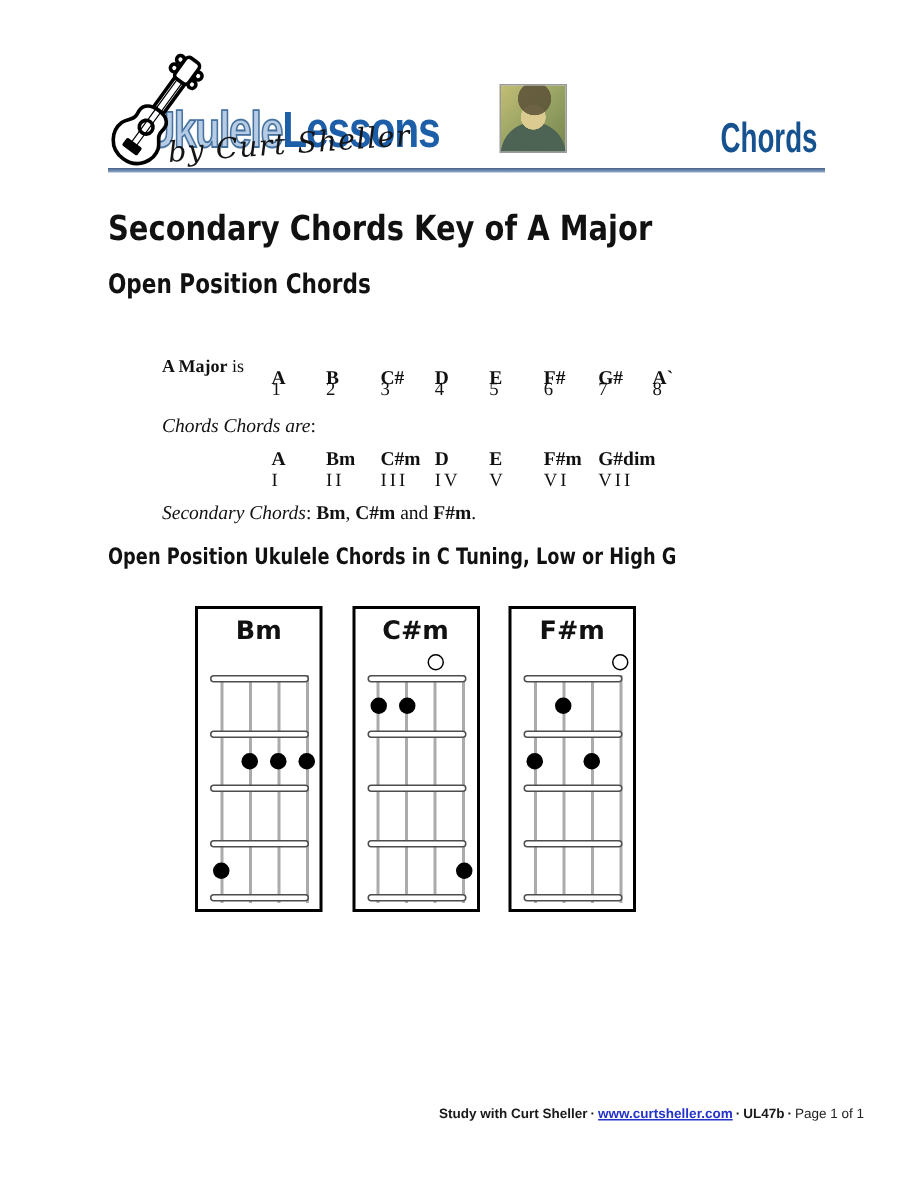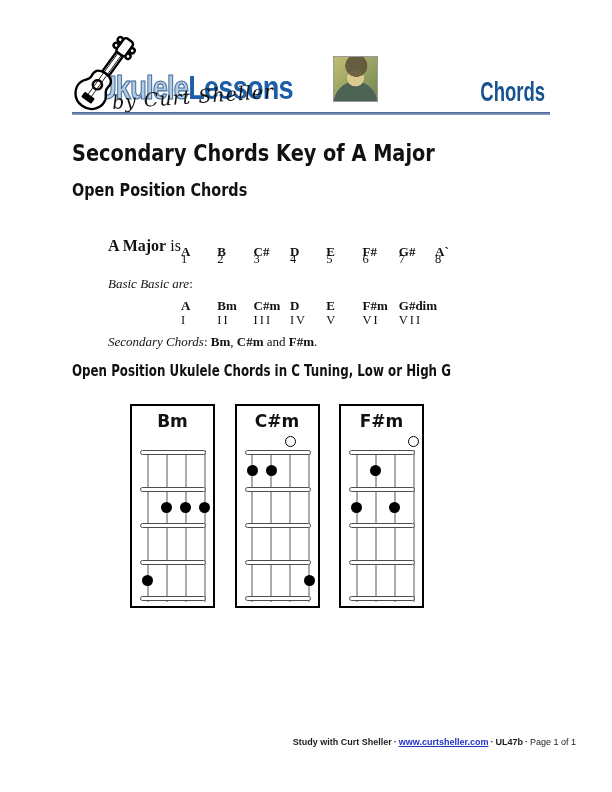--- a/index.html
+++ b/index.html
@@ -29,21 +29,21 @@
                background:linear-gradient(#44608a,#92a9c8);}
 
   
   .h1{position:absolute;left:72px;top:140px;font-family:"DejaVu Sans", sans-serif;
       font-weight:700;font-size:23px;white-space:nowrap;transform:scaleX(.84);transform-origin:0 50%;}
   .h2{position:absolute;left:72px;top:179px;font-family:"DejaVu Sans", sans-serif;
       font-weight:700;font-size:18px;white-space:nowrap;transform:scaleX(.80);transform-origin:0 50%;}
   .h3{position:absolute;left:72px;top:362px;font-family:"DejaVu Sans", sans-serif;
       font-weight:700;font-size:15px;white-space:nowrap;transform:scaleX(.79);transform-origin:0 50%;}
   .intro{position:absolute;left:72px;top:215px;font-size:13px;white-space:nowrap;}
-  .scale-label{position:absolute;left:108px;top:237px;font-size:16px;white-space:nowrap;}
+  .scale-label{position:absolute;left:108px;top:237px;font-size:12px;white-space:nowrap;}
   .scale-label b, .row-b{font-weight:700;}
   .txt-row{position:absolute;left:181px;white-space:nowrap;font-size:13px;}
   .txt-row .col{display:inline-block;width:36.3px;}
   .row-notes{top:244px;font-weight:700;font-family:Liberation Serif, serif;}
   .row-degrees{top:252px;font-size:12.5px;}
   .row-chords{top:298px;font-weight:700;}
   .row-numerals{top:313px;font-size:12.5px;letter-spacing:2px;}
   .basic-label{position:absolute;left:108px;top:276px;font-size:13px;font-style:italic;}
   .basic-label .colon{font-style:normal;}
   .secondary{position:absolute;left:108px;top:334px;font-size:13px;white-space:nowrap;}
@@ -101,21 +101,21 @@
   <div class="header-rule"></div>
 
   <div class="h1">Secondary Chords Key of A Major</div>
   <div class="h2">Open Position Chords</div>
 
 
   <div class="scale-label"><b>A Major</b><span> is</span></div>
   <div class="txt-row row-notes"><span class="col">A</span><span class="col">B</span><span class="col">C#</span><span class="col">D</span><span class="col">E</span><span class="col">F#</span><span class="col">G#</span><span class="col">A`</span></div>
   <div class="txt-row row-degrees"><span class="col">1</span><span class="col">2</span><span class="col">3</span><span class="col">4</span><span class="col">5</span><span class="col">6</span><span class="col">7</span><span class="col">8</span></div>
 
-  <div class="basic-label"><span>Basic Basic are</span><span class="colon">:</span></div>
+  <div class="basic-label"><span>Chords Chords are</span><span class="colon">:</span></div>
   <div class="txt-row row-numerals"><span class="col">I</span><span class="col">II</span><span class="col">III</span><span class="col">IV</span><span class="col">V</span><span class="col">VI</span><span class="col">VII</span></div>
   <div class="txt-row row-chords"><span class="col">A</span><span class="col">Bm</span><span class="col">C#m</span><span class="col">D</span><span class="col">E</span><span class="col">F#m</span><span class="col">G#dim</span></div>
 
   <div class="secondary"><span class="lbl">Secondary Chords</span><span>: </span><span class="b">Bm</span><span>, </span><span class="b">C#m</span><span> and </span><span class="b">F#m</span><span>.</span></div>
 
   <div class="h3">Open Position Ukulele Chords in C Tuning, Low or High G</div>
 
   <div>
       <div class="cbox" style="left: 130px;">
         <div class="cname">Bm</div>

